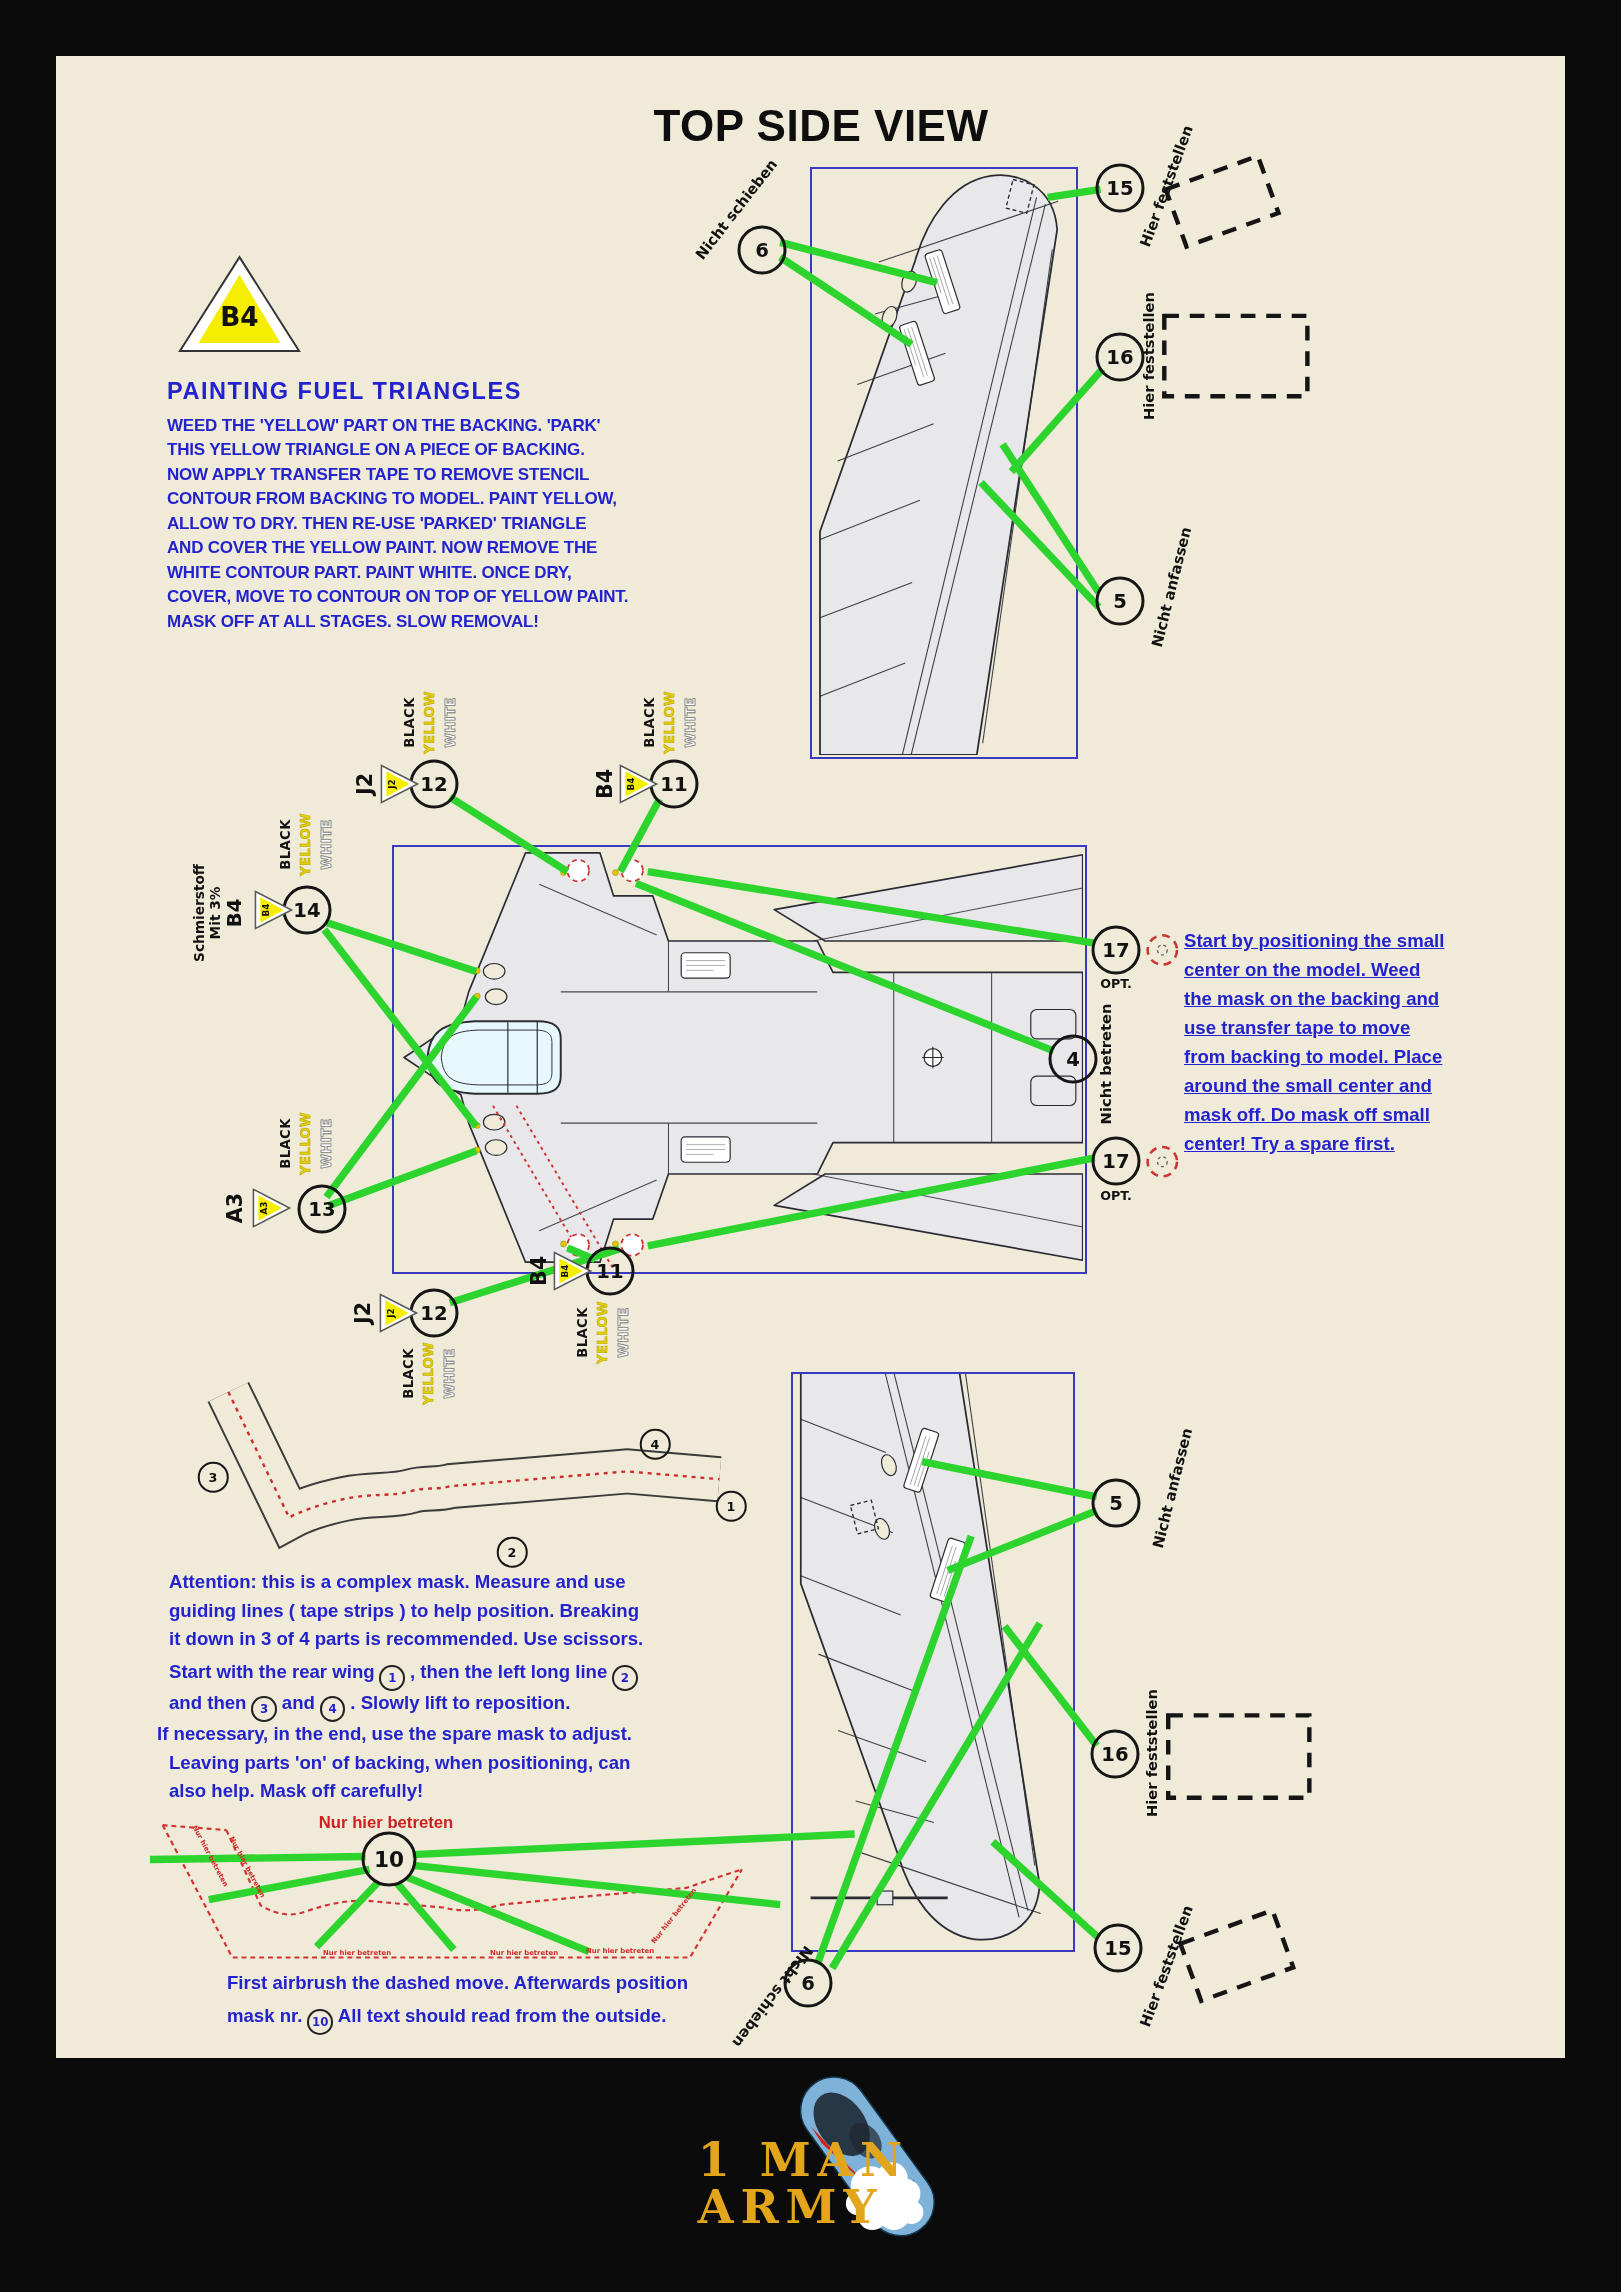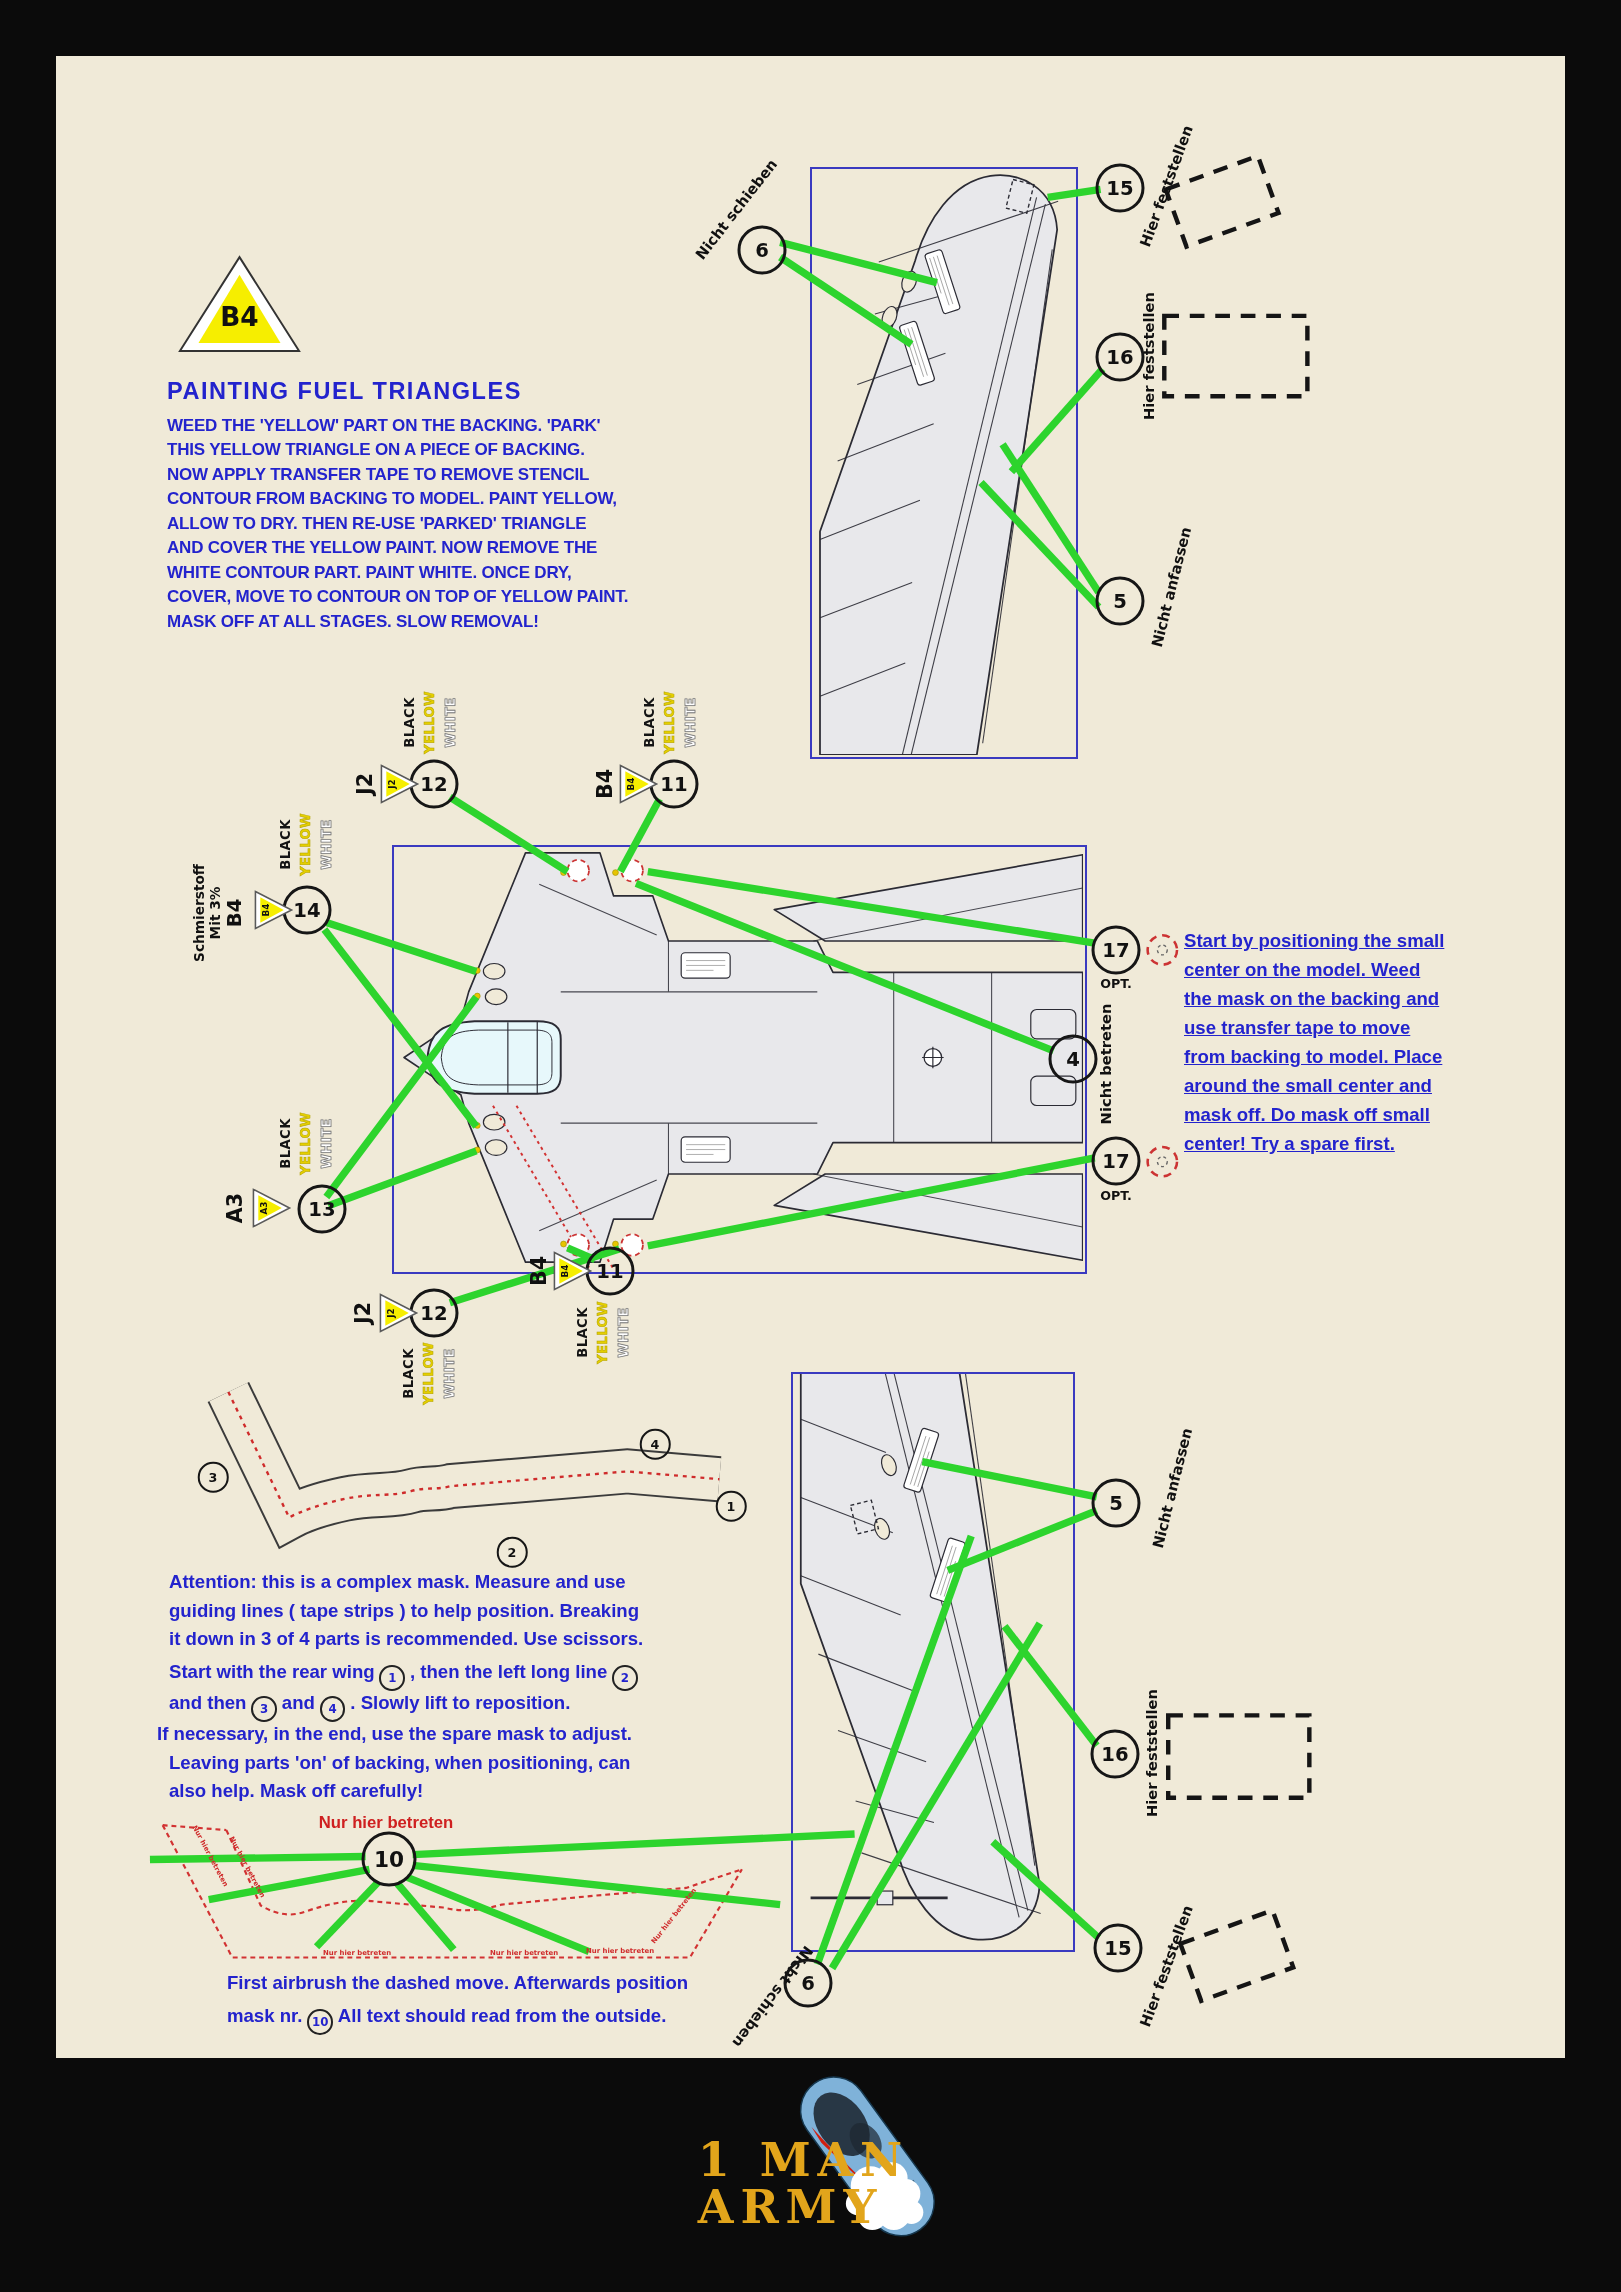--- a/index.html
+++ b/index.html
@@ -47,20 +47,21 @@
   .sch .s2{font:700 13.7px "DejaVu Sans",sans-serif;}
   .sch .s3{font:800 19.6px "DejaVu Sans",sans-serif;}
   .logo{position:absolute;left:588px;top:2066px;width:451px;height:221px;z-index:4;}
 </style>
 </head>
 <body>
 
 <div id="page">
   <div class="paper"></div>
 
+  <div class="title lyr abs" style="left:821px;top:101px">TOP SIDE VIEW</div>
 
   <svg class="drawing" style="left:810px;top:167px" width="264" height="588" viewBox="0 0 269 600">
     <path d="M252,64 C249,20 213,5 184,9 C145,15 119,54 107,96 L10,372 L10,600 L170,600 Z" fill="#e8e8eb" stroke="#2b2b34" stroke-width="1.8" stroke-linejoin="round"></path>
     <g stroke="#2b2b34" stroke-width="1.1" fill="none" opacity="0.9">
       <path d="M70,97 L253,35"></path>
       <path d="M231,31 L94,600"></path>
         <path d="M240,38 L103,600"></path>
       <path d="M247,84 L176,588"></path>
       <path d="M10,380 L112,340"></path>
         <path d="M28,300 L126,262"></path>

